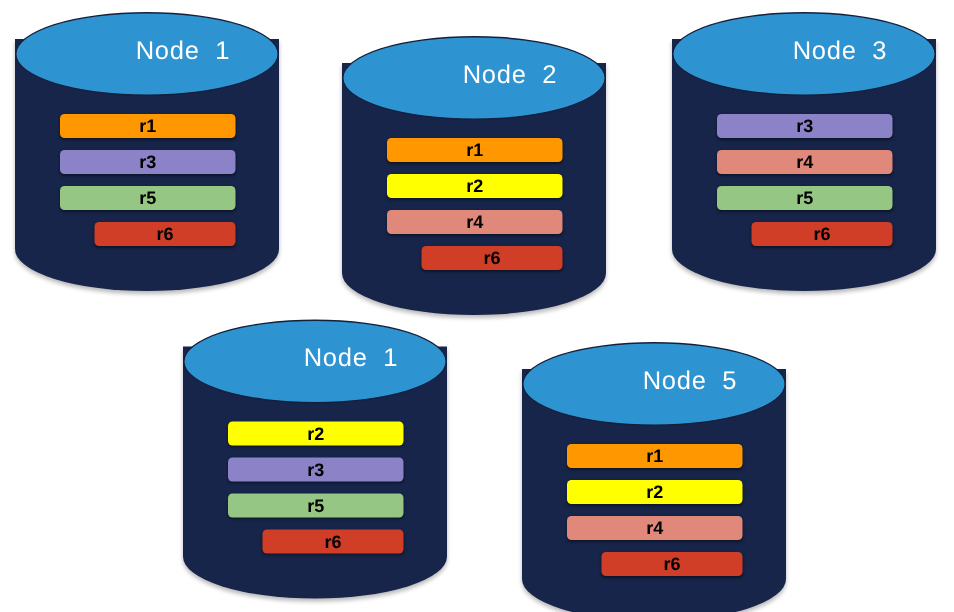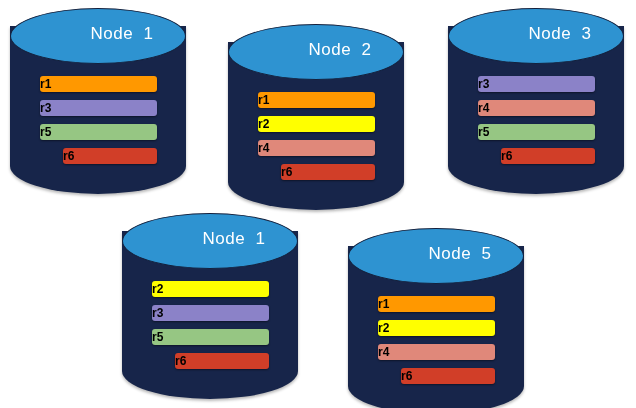--- a/index.html
+++ b/index.html
@@ -79,21 +79,21 @@
     box-shadow: 0 1px 2px rgba(0,0,0,0.45);
   }
   .replica:last-child { margin-bottom: 0; margin-left: 23px; }
   .replica-label {
     position: absolute;
     left: 0;
     top: 0;
     width: 100%;
     height: 16px;
     line-height: 16px;
-    text-align: left;
+    text-align: center;
     color: #000000;
     font-size: 12px;
     font-weight: bold;
   }
 </style>
 </head>
 <body>
 
 <div id="canvas">
     <div class="node" style="left: 10px; top: 8px;">

